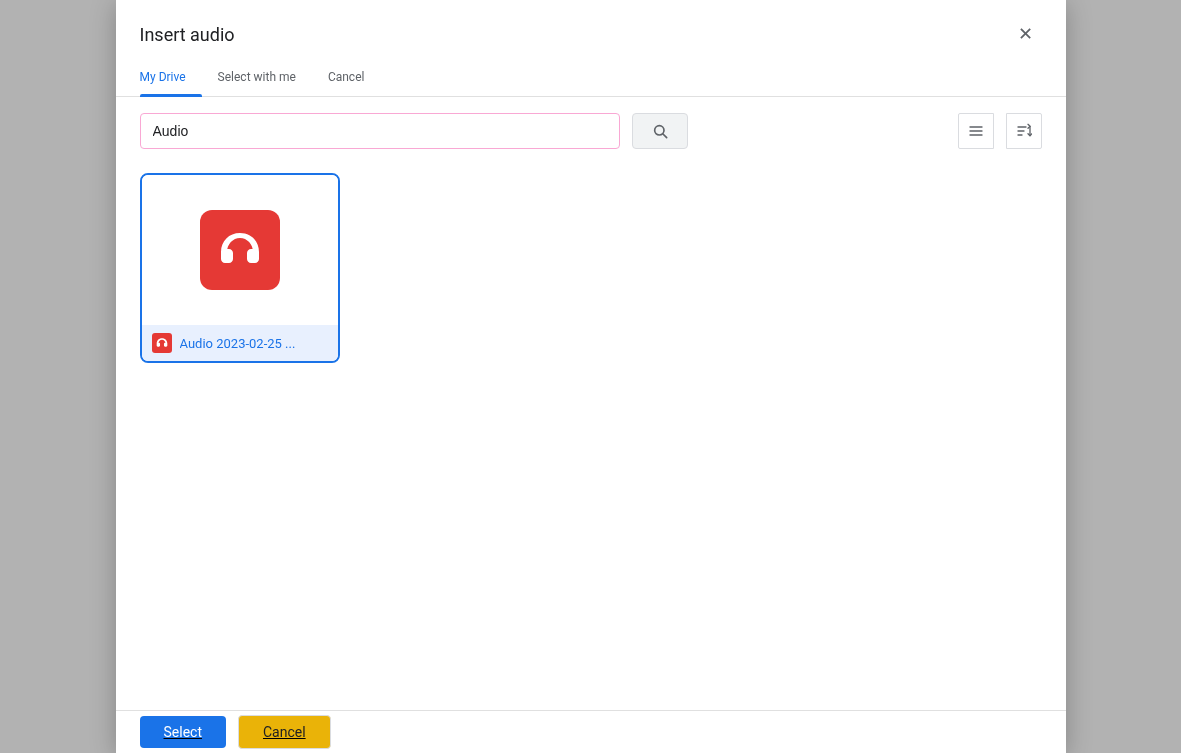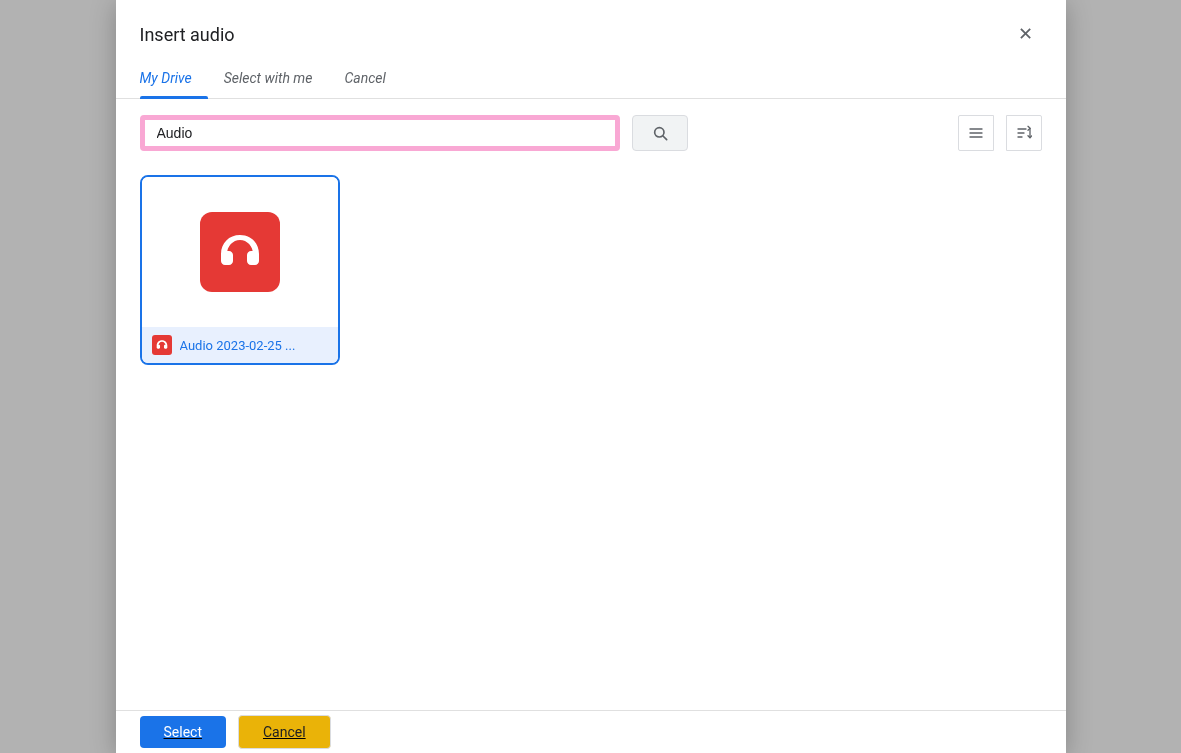--- a/index.html
+++ b/index.html
@@ -56,29 +56,28 @@
     .tabs-bar {
       display: flex;
       align-items: flex-end;
       padding: 0 24px;
       border-bottom: 1px solid #e0e0e0;
       margin-top: 8px;
     }
 
     .tab {
       padding: 12px 16px;
-      font-size: 14px;
+      font-size: 12px;
       color: #5f6368;
       cursor: pointer;
       position: relative;
       white-space: nowrap;
       border: none;
       background: none;
       font-family: inherit;
-      font-style: italic;
     }
 
     .tab.active {
       color: #1a73e8;
     }
 
     .tab.active::after {
       content: '';
       position: absolute;
       bottom: -1px;
@@ -96,21 +95,21 @@
     .toolbar {
       display: flex;
       align-items: center;
       padding: 16px 24px;
       gap: 12px;
     }
 
     .search-input {
       flex: 0 0 480px;
       height: 36px;
-      border: 5px solid #f9a8d4;
+      border: 1px solid #f9a8d4;
       border-radius: 4px;
       padding: 0 12px;
       font-size: 14px;
       color: #202124;
       outline: none;
     }
 
     .search-btn {
       width: 56px;
       height: 36px;

